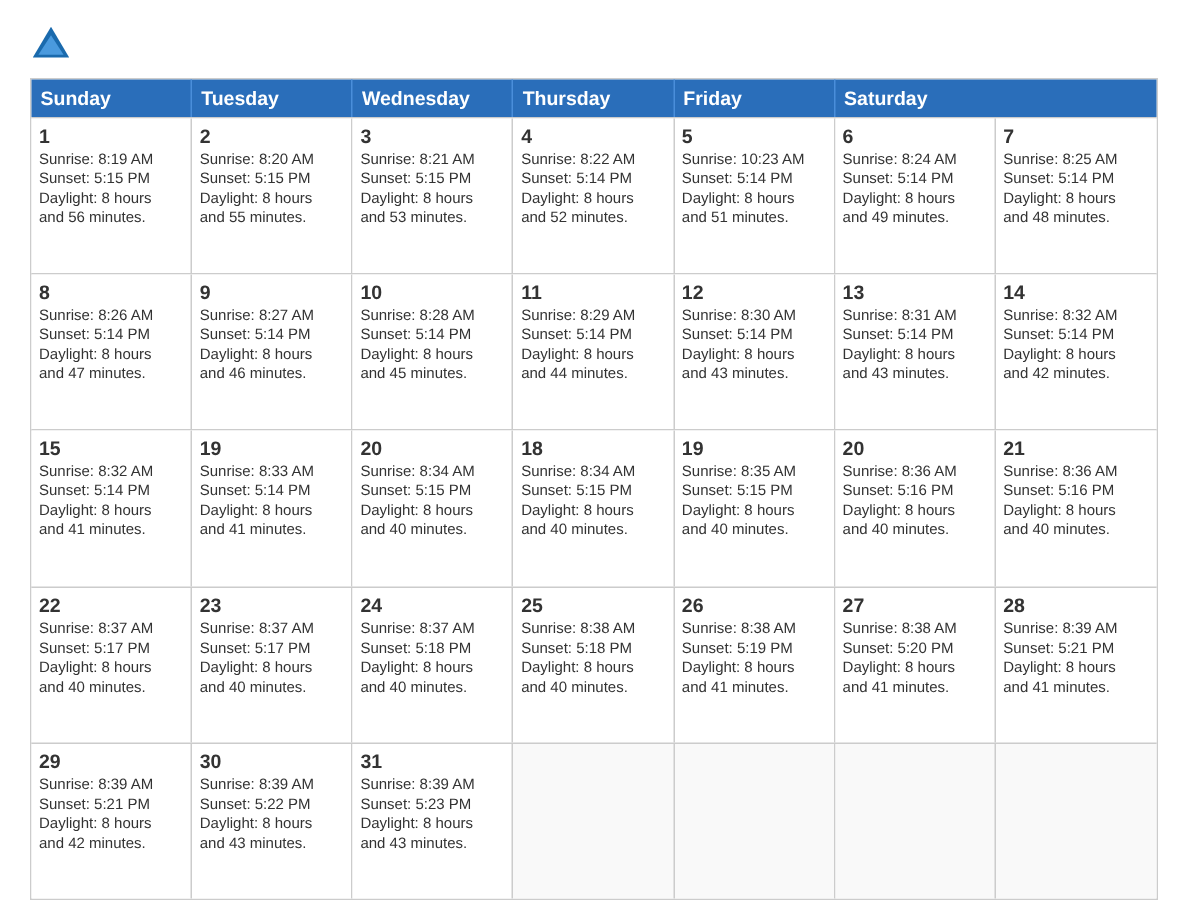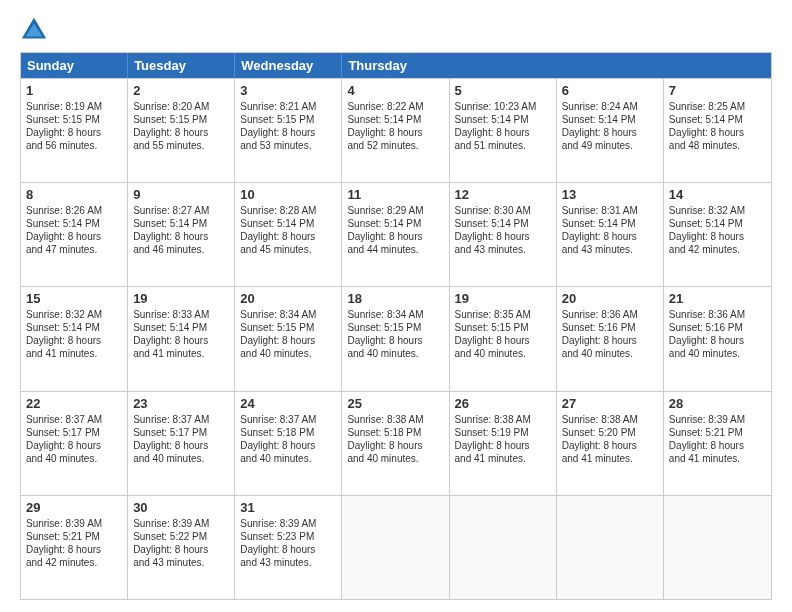--- a/index.html
+++ b/index.html
@@ -124,20 +124,22 @@
       <div class="subtitle"></div>
     </div>
   </div>
 
   <div class="calendar">
     <div class="cal-header" id="cal-header">
         <div class="cal-header-cell">Sunday</div>
         <div class="cal-header-cell">Tuesday</div>
         <div class="cal-header-cell">Wednesday</div>
         <div class="cal-header-cell">Thursday</div>
+        <div class="cal-header-cell">Friday</div>
+        <div class="cal-header-cell">Saturday</div>
       </div>
     <div class="cal-body" id="cal-body">
         <div class="cal-row">
           <div class="cal-cell">
             <span class="day-num">1</span>
             <span class="cell-line">Sunrise: 8:19 AM</span>
             <span class="cell-line">Sunset: 5:15 PM</span>
             <span class="cell-line">Daylight: 8 hours</span>
             <span class="cell-line">and 56 minutes.</span>
           </div>

